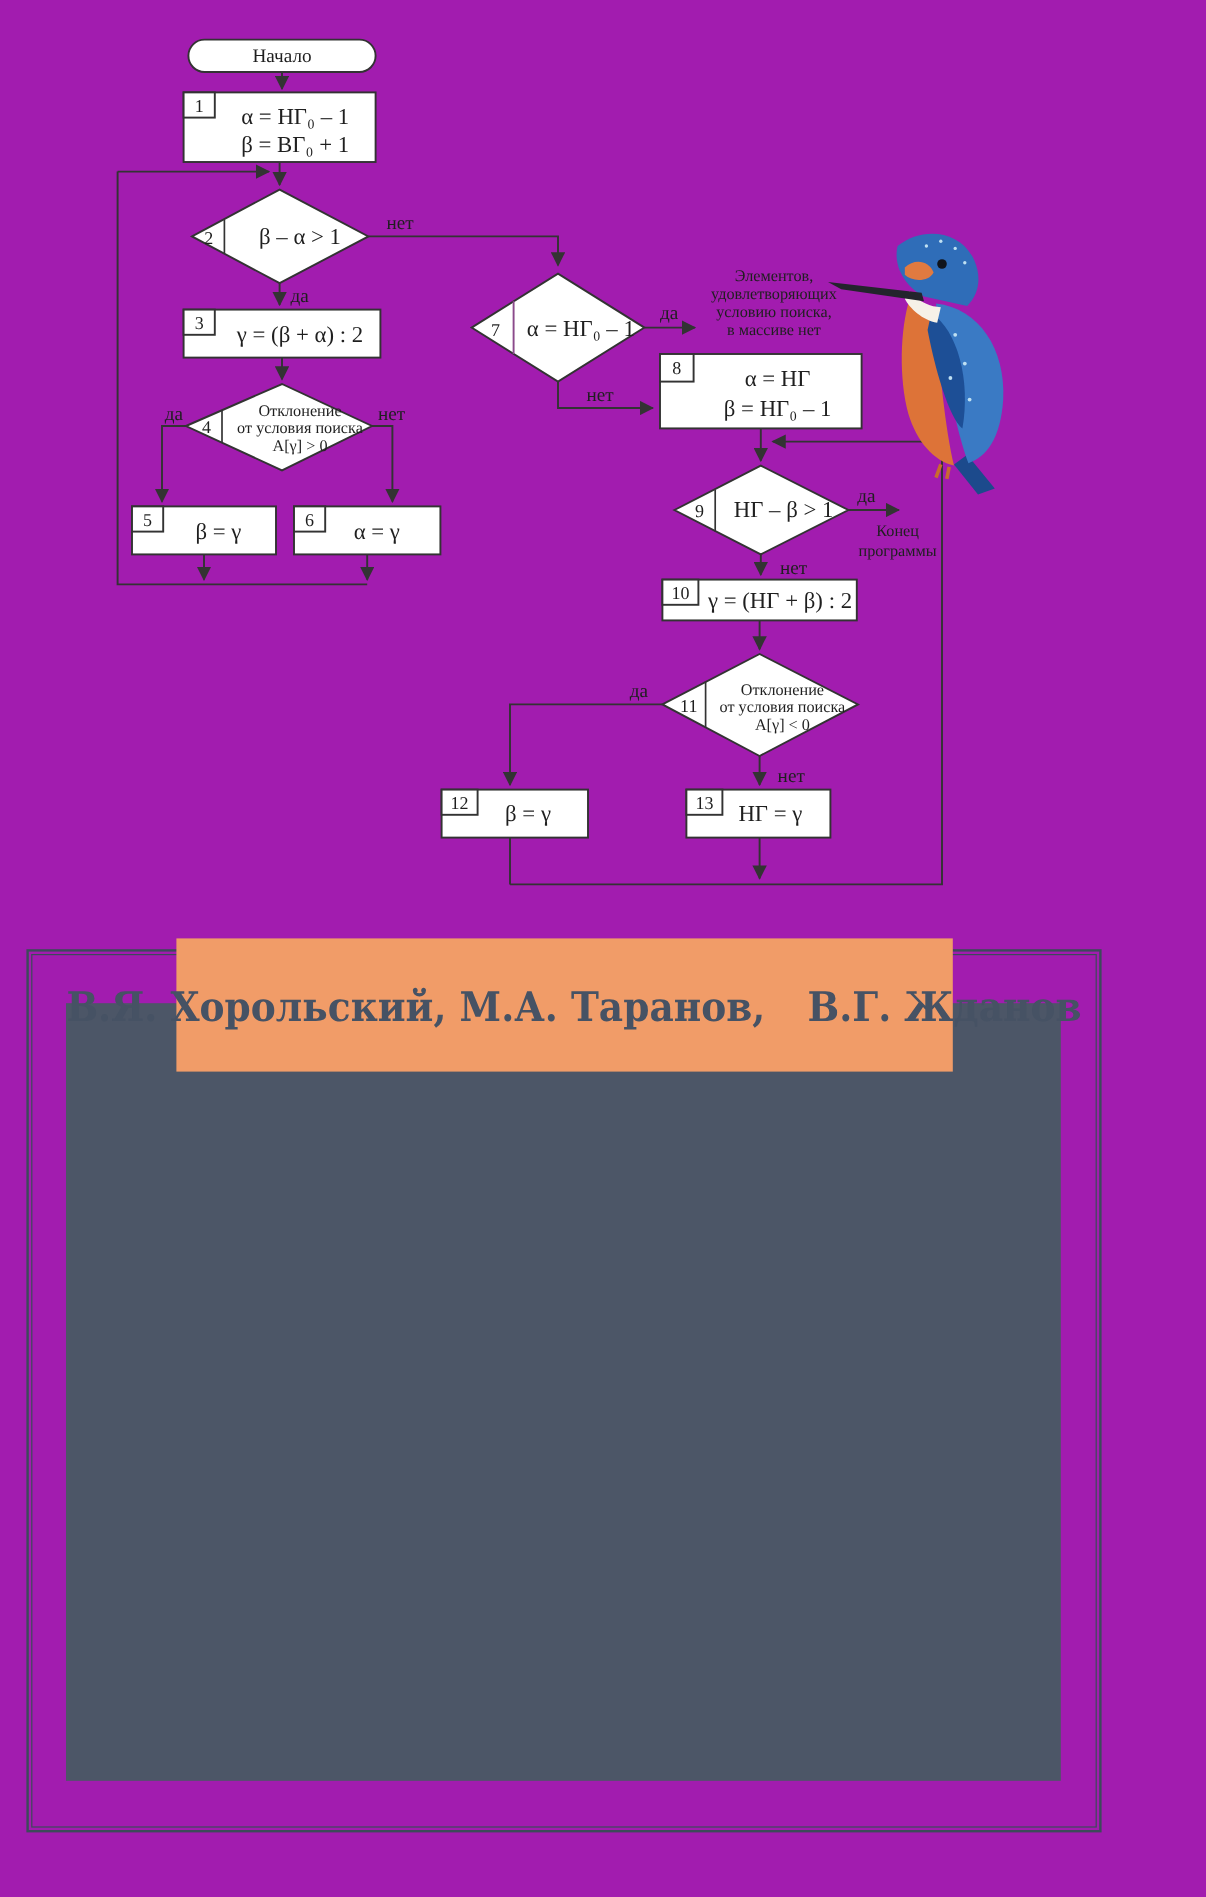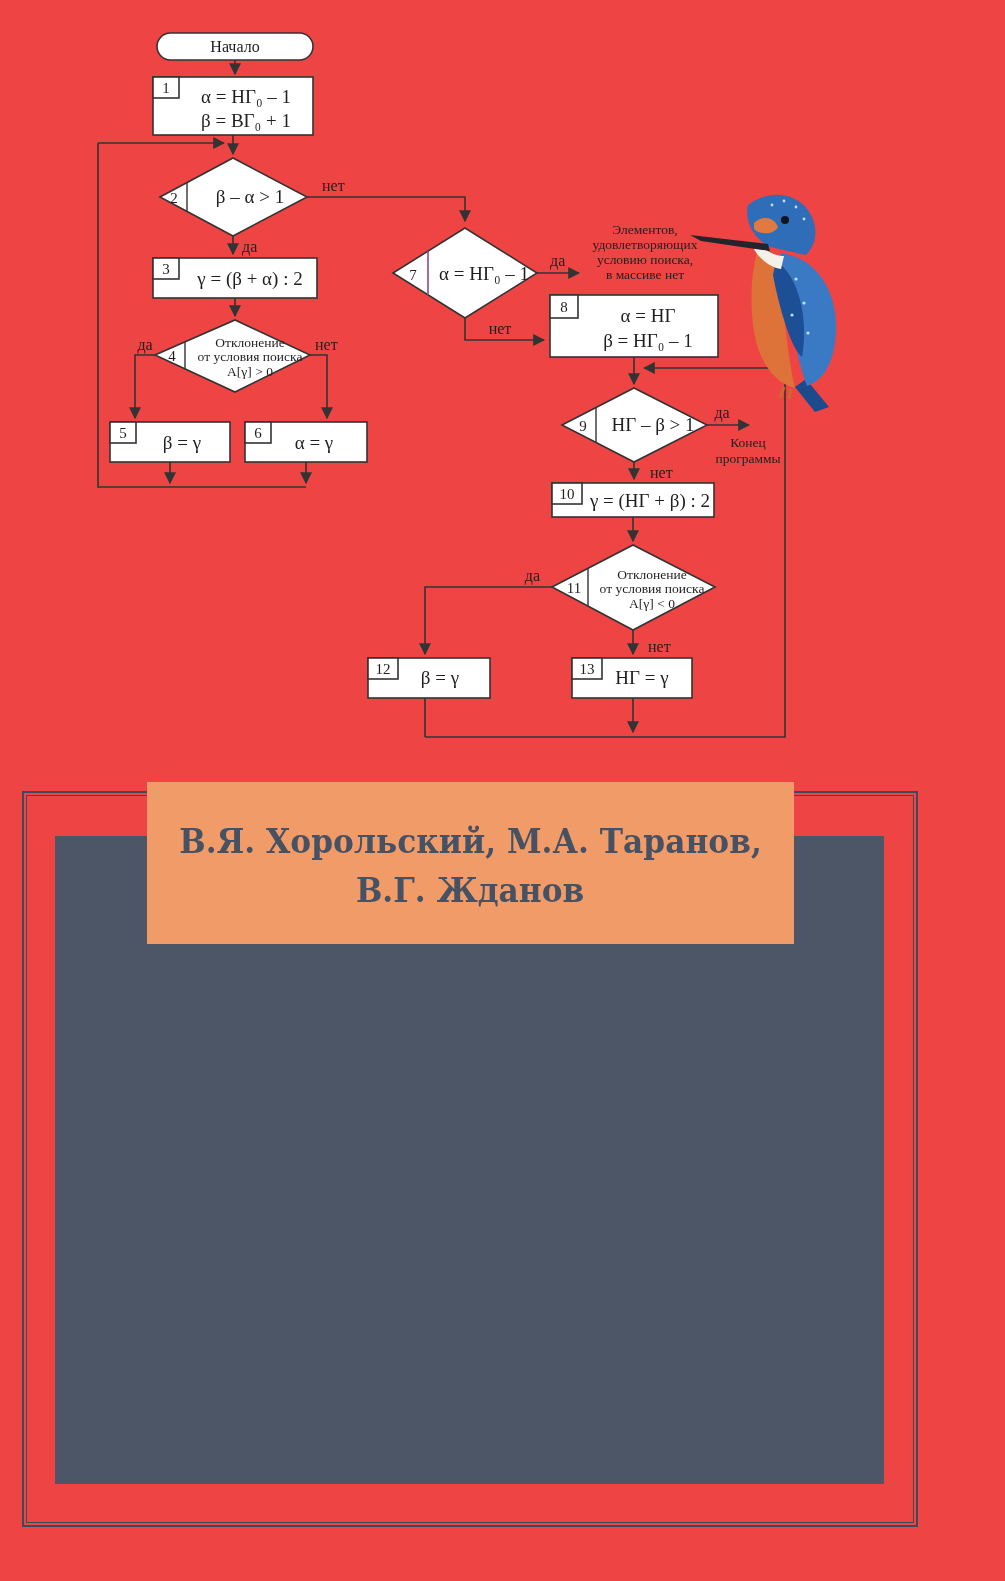--- a/index.html
+++ b/index.html
@@ -1,37 +1,37 @@
 <!DOCTYPE html>
 <html style="--orange: #F19C68; --panel: #4C5667; --border: #3C4A5A; --title-text: #FFFFFF; --authors-text: #465264; --line: #333333;"><head>
 <meta charset="utf-8">
 <style>
   :root{
     --orange:#F19C68; --panel:#4C5667; --border:#3C4A5A;
     --title-text:#FFFFFF; --authors-text:#465264; --line:#333333;
   }
   *{margin:0;padding:0;box-sizing:border-box}
   html,body{background:#fff}
-  .page{position:relative;width:1005px;height:1581px;background:#ef4444;overflow:hidden;
+  .page{position:relative;width:1005px;height:1581px;background:#a21caf;overflow:hidden;
         font-family:"Liberation Serif","DejaVu Serif",serif}
   .flowchart{position:absolute;left:0;top:0}
   .flowchart text{font-family:"Liberation Serif","DejaVu Serif",serif;fill:#1f1f1f}
   .fl-shape{fill:#fff;stroke:var(--line);stroke-width:1.6}
   .fl-line{fill:none;stroke:var(--line);stroke-width:1.6}
   .fl-chord{fill:none;stroke:var(--line);stroke-width:1.4}
   .fl-chord-purple{fill:none;stroke:#8b4a8b;stroke-width:1.6}
   .t19{font-size:19px}.t16{font-size:16px}.t15{font-size:15px}.t13{font-size:13.5px}
   .bird{position:absolute;left:688px;top:183px}
   
   .cover-border{position:absolute;left:22px;top:791px;width:896px;height:736px;
                 border:2px solid var(--border)}
   .cover-border::after{content:"";position:absolute;inset:2px;border:1.5px solid var(--border)}
   .cover-panel{position:absolute;left:55px;top:836px;width:829px;height:648px;background:var(--panel)}
-  .cover-orange{position:absolute;left:147px;top:782px;width:647px;height:162px;background:var(--orange);
-                display:flex;flex-direction:column;justify-content:center;align-items:center;padding-top:6px}
+  .cover-orange{position:absolute;left:147px;top:782px;width:647px;height:111px;background:var(--orange);
+                display:flex;flex-direction:row;justify-content:center;align-items:center;padding-top:6px}
   .author-line{font-family:"DejaVu Serif","Liberation Serif",serif;font-weight:bold;
                font-size:34px;line-height:49px;color:var(--authors-text);
                transform:scale(0.92,1);white-space:nowrap}
   .title-block{position:absolute;left:55px;top:948px;width:829px}
   .title-line{font-family:"DejaVu Serif","Liberation Serif",serif;font-weight:bold;
               font-size:55px;line-height:73px;height:73px;color:var(--title-text);
               text-align:center;transform:scale(0.84,1.04);transform-origin:center;white-space:nowrap}
 </style>
 </head>
 <body>

